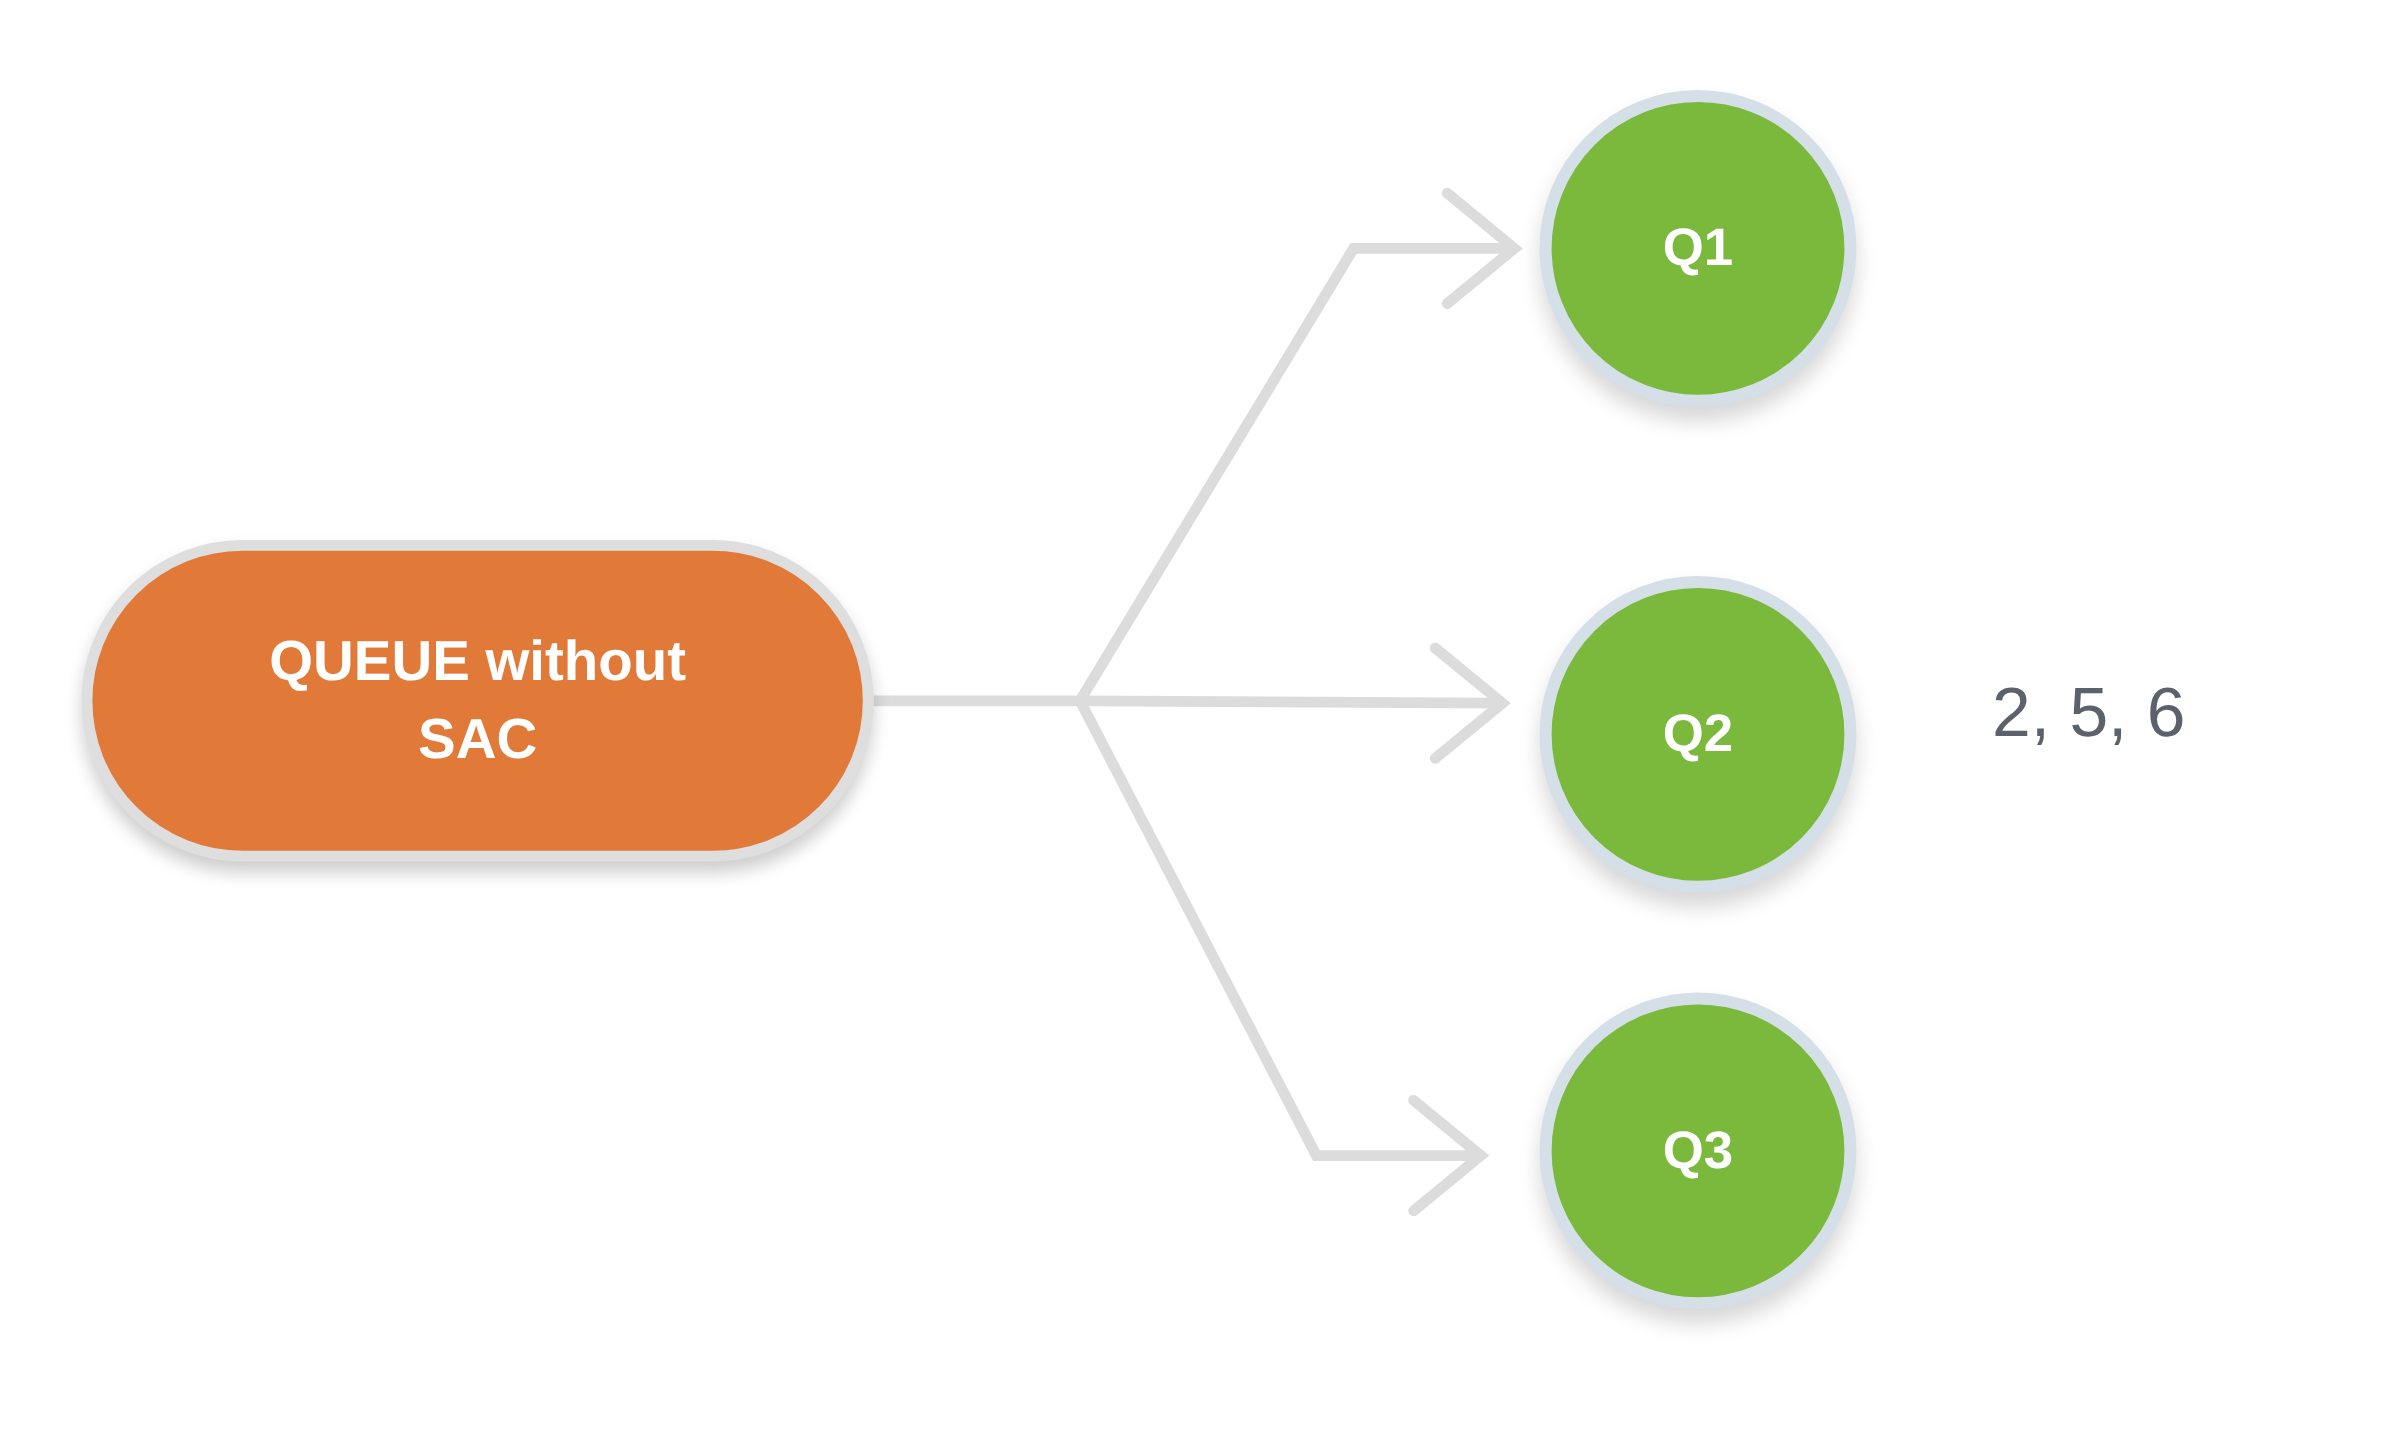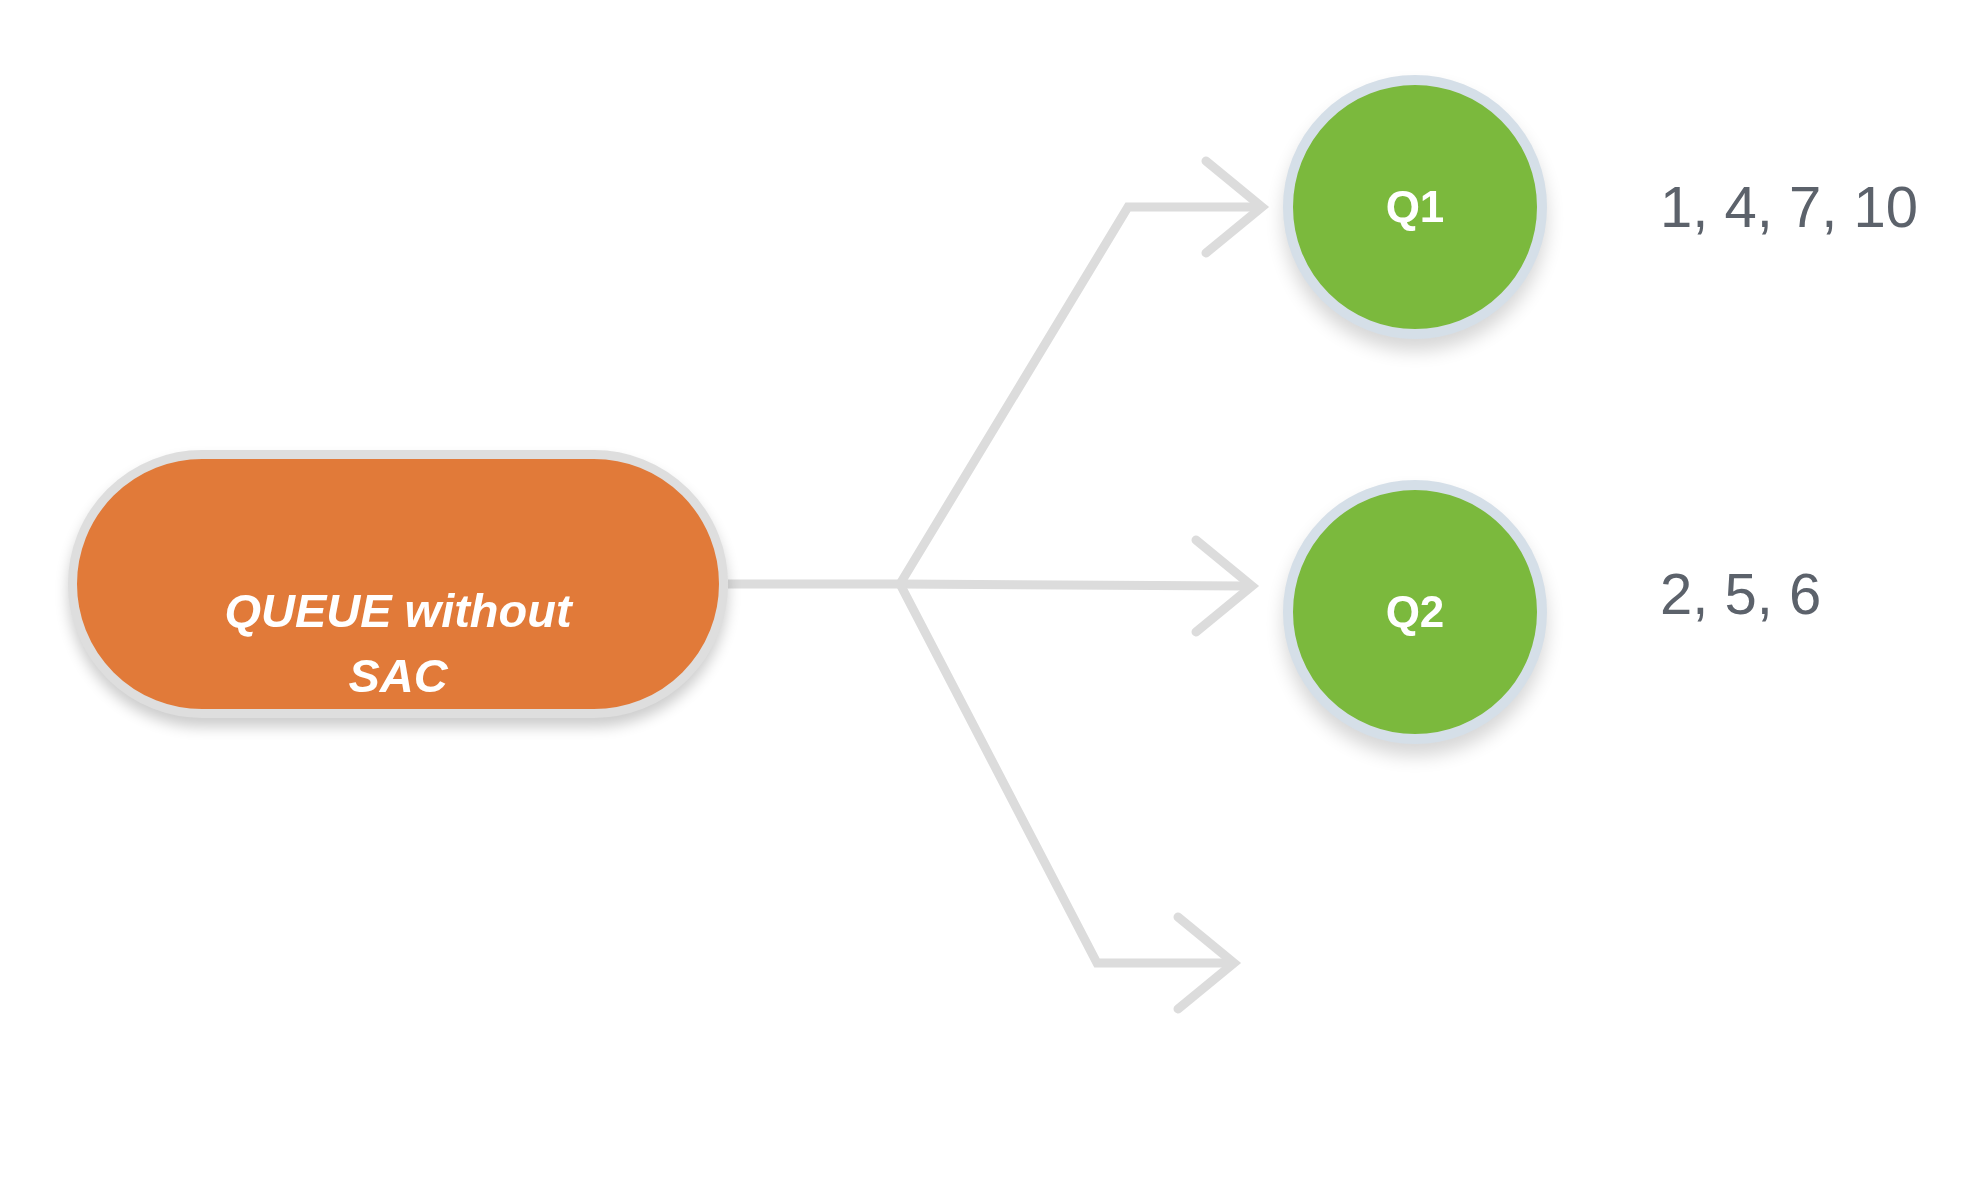--- a/index.html
+++ b/index.html
@@ -26,24 +26,23 @@
     left: 68px;
     top: 450px;
     width: 660px;
     height: 268px;
     box-sizing: border-box;
     background: #e17a39;
     border: 9px solid #dedede;
     border-radius: 140px;
     box-shadow: 0 9px 14px rgba(0,0,0,0.20);
     display: flex;
-    align-items: flex-end;
+    align-items: center;
     justify-content: center;
     text-align: center;
-    font-style: italic;
   }
   .source-label {
     max-width: 430px;
     color: #ffffff;
     font-size: 47px;
     font-weight: bold;
     line-height: 1.38;
   }
   .queue-node {
     position: absolute;
@@ -98,17 +97,19 @@
   <div class="source-node">
     <div class="source-label">QUEUE without SAC</div>
   </div>
 
   <div class="queue-node q1">
     <div class="queue-label">Q1</div>
   </div>
   <div class="queue-node q2">
     <div class="queue-label">Q2</div>
   </div>
+  <div class="queue-node q3">
+    <div class="queue-label">Q3</div>
+  </div>
 
-  <div class="items-label i1">1, 4, 7, 10</div>
   <div class="items-label i2">2, 5, 6</div>
 
 </div>
 
 </body></html>

